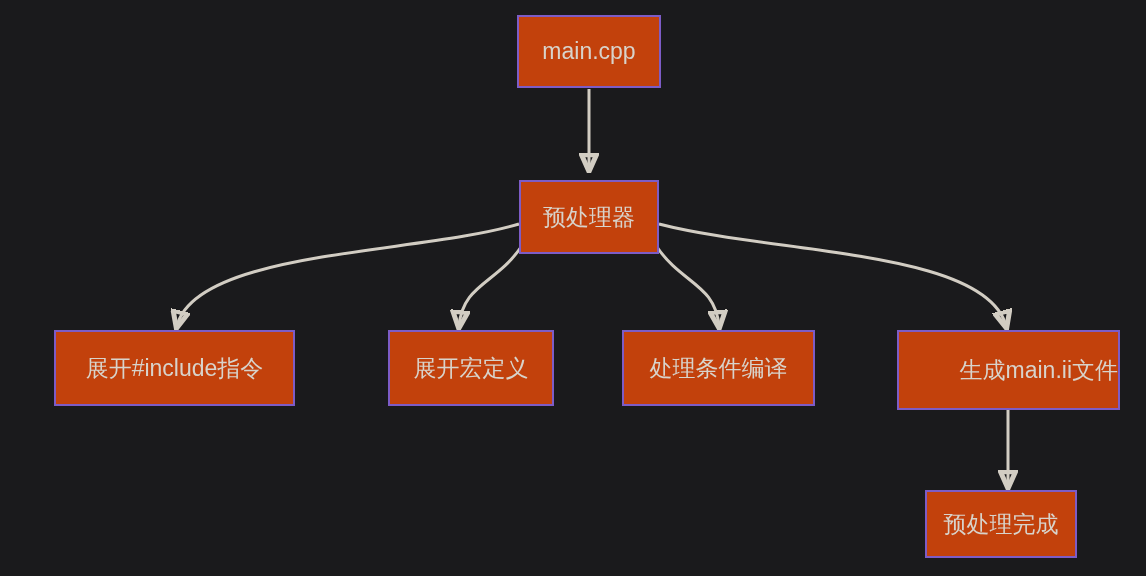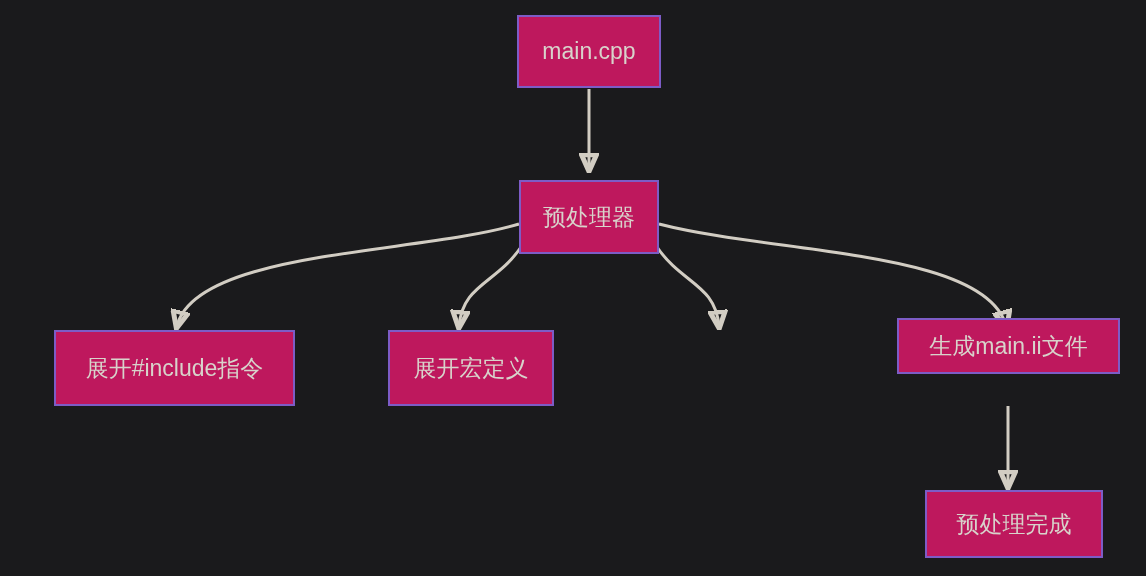--- a/index.html
+++ b/index.html
@@ -25,21 +25,21 @@
     height: 576px;
   }
   .edges path {
     fill: none;
     stroke: #d2cdc3;
     stroke-width: 3;
   }
   .node {
     position: absolute;
     box-sizing: border-box;
-    background: #be185d;
+    background: #c2410c;
     border: 2px solid #7d5cc6;
     display: flex;
     align-items: center;
     justify-content: center;
   }
   .node .label {
     color: #d8d3cb;
     font-size: 23px;
     line-height: 1;
     white-space: nowrap;
@@ -73,22 +73,25 @@
   </div>
 
   <div class="node" style="left:54px; top:330px; width:241px; height:76px;">
     <span class="label">展开#include指令</span>
   </div>
 
   <div class="node" style="left:388px; top:330px; width:166px; height:76px;">
     <span class="label">展开宏定义</span>
   </div>
 
+  <div class="node" style="left:622px; top:330px; width:193px; height:76px;">
+    <span class="label">处理条件编译</span>
+  </div>
 
-  <div class="node" style="left:897px; top:318px; width:223px; height:56px;">
+  <div class="node" style="left:897px; top:330px; width:223px; height:80px;justify-content:flex-end;">
     <span class="label">生成main.ii文件</span>
   </div>
 
-  <div class="node" style="left:925px; top:490px; width:178px; height:68px;">
+  <div class="node" style="left:925px; top:490px; width:152px; height:68px;">
     <span class="label">预处理完成</span>
   </div>
 
 </div>
 
 </body></html>

